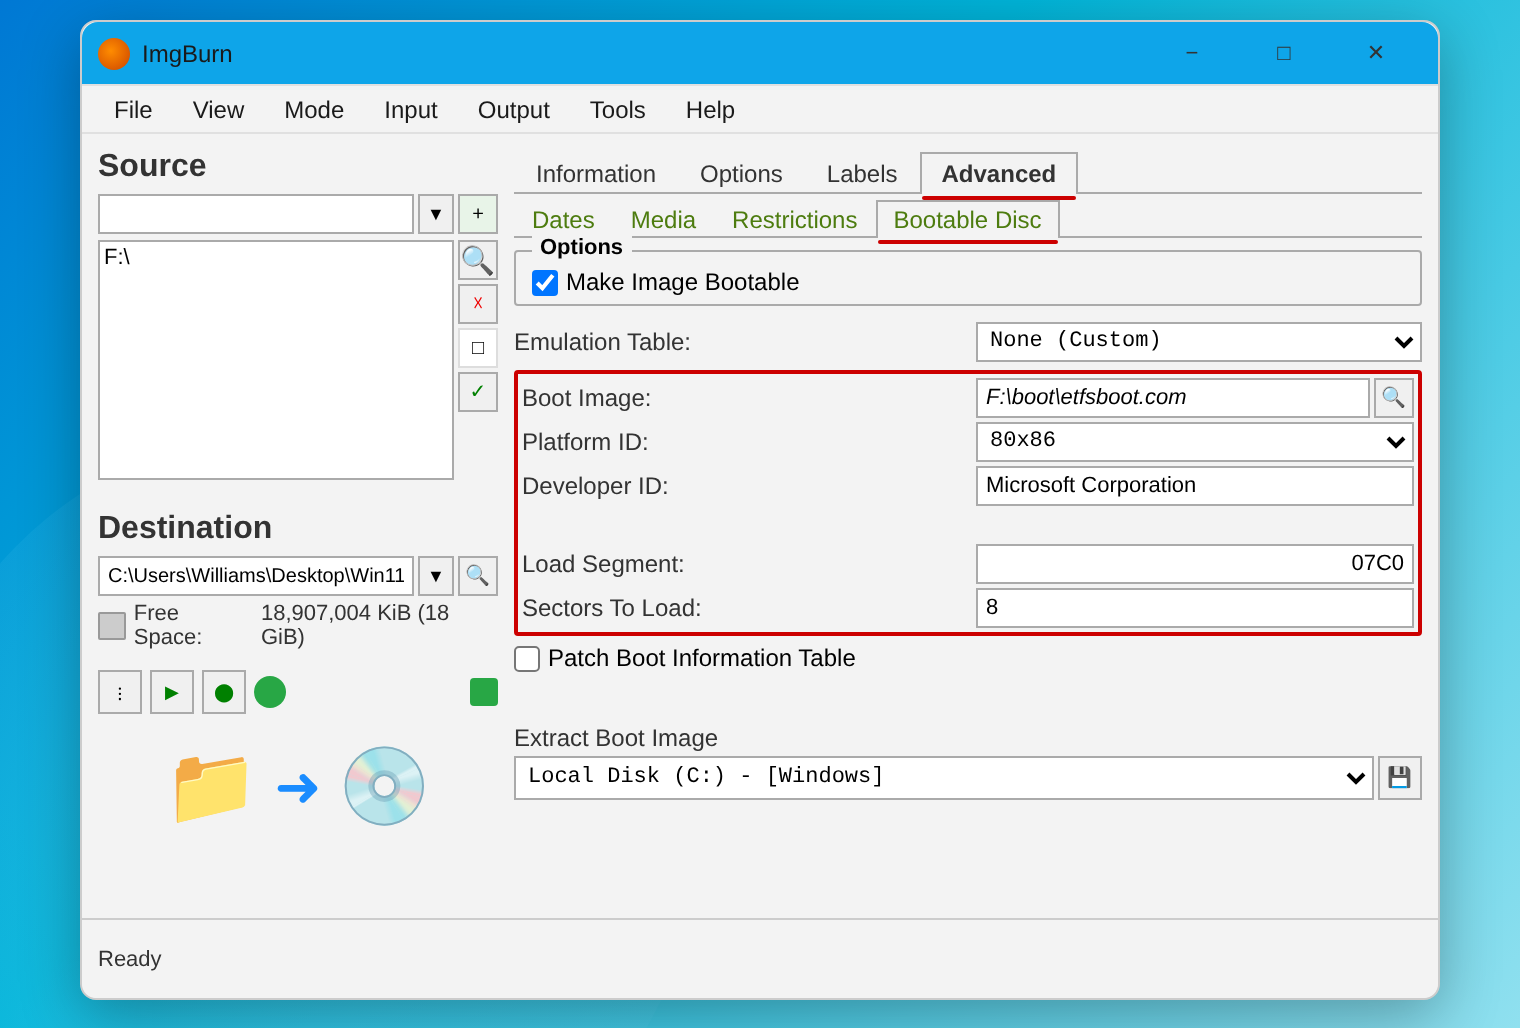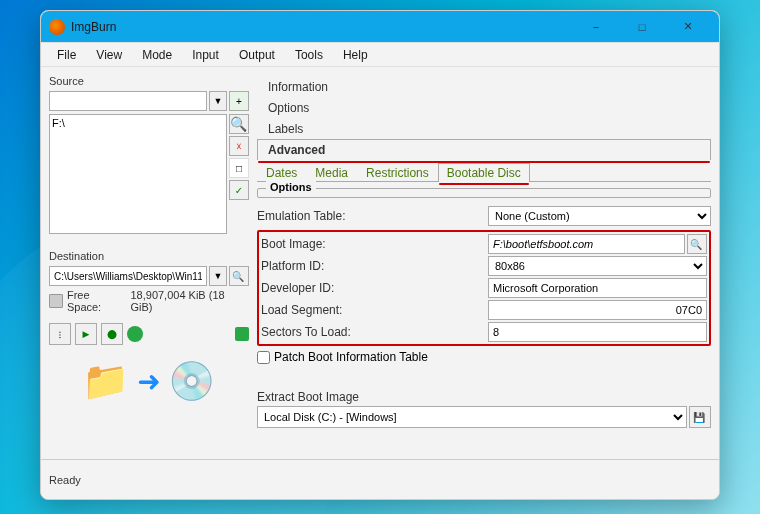--- a/index.html
+++ b/index.html
@@ -114,24 +114,24 @@
 
     
     .left-panel {
       width: 200px;
       display: flex;
       flex-direction: column;
       gap: 6px;
     }
 
     .section-label {
-      font-size: 11px;
+      font-size: 16px;
       color: #333;
       margin-bottom: 4px;
-      font-weight: 400;
+      font-weight: 700;
     }
 
     .text-input {
       flex: 1;
       height: 20px;
       border: 1px solid #aaa;
       padding: 0 4px;
       font-size: 11px;
       background: white;
     }
@@ -220,21 +220,20 @@
       flex: 1;
       display: flex;
       flex-direction: column;
     }
 
     .tab-row-1 {
       display: flex;
       gap: 0;
       border-bottom: 1px solid #aaa;
       margin-bottom: 2px;
-      flex-direction: column;
     }
 
     .tab {
       padding: 3px 10px;
       font-size: 12px;
       cursor: pointer;
       color: #333;
       border: 1px solid transparent;
       border-bottom: none;
       background: transparent;
@@ -343,20 +342,21 @@
       background: white;
     }
 
     .field-select {
       flex: 1;
       height: 20px;
       border: 1px solid #aaa;
       padding: 0 2px;
       font-size: 11px;
       background: white;
+      font-family: Liberation Mono, monospace;
     }
 
     
     .highlight-box {
       border: 2px solid #cc0000;
       padding: 2px;
       margin-bottom: 4px;
       border-radius: 2px;
     }
 
@@ -493,20 +493,24 @@
 
       <div class="tab-row-2">
         <div class="tab2">Dates</div>
         <div class="tab2">Media</div>
         <div class="tab2">Restrictions</div>
         <div class="tab2 active underlined">Bootable Disc</div>
       </div>
 
       <div class="options-group">
         <span class="options-legend">Options</span>
+        <div class="checkbox-row">
+          <input type="checkbox" checked="" style="">
+          <label>Make Image Bootable</label>
+        </div>
       </div>
 
       <div style="display:grid; grid-template-columns:1fr 1fr; gap:3px 8px; margin-bottom:4px;">
         <div class="field-label">Emulation Table:</div>
         <div class="field-value">
           <select class="field-select" style="flex:1;">
             <option>None (Custom)</option>
           </select>
         </div>
       </div>
@@ -523,21 +527,21 @@
 
         <div style="display:grid; grid-template-columns:1fr 1fr; gap:3px 8px; margin-bottom:2px;">
           <div class="field-label">Platform ID:</div>
           <div class="field-value">
             <select class="field-select" style="flex:1;">
               <option>80x86</option>
             </select>
           </div>
         </div>
 
-        <div style="display:grid; grid-template-columns:1fr 1fr; gap:3px 8px; margin-bottom:2px;">
+        <div style="display:grid; grid-template-columns:1fr 1fr; gap:3px 8px; margin-bottom:19px;">
           <div class="field-label">Developer ID:</div>
           <div class="field-value">
             <input class="field-input" type="text" value="Microsoft Corporation" style="flex: 1 1 0%;">
           </div>
         </div>
 
         <div style="display:grid; grid-template-columns:1fr 1fr; gap:3px 8px; margin-bottom:2px;">
           <div class="field-label">Load Segment:</div>
           <div class="field-value">
             <input class="field-input" type="text" value="07C0" style="flex: 1 1 0%; text-align: right;">

